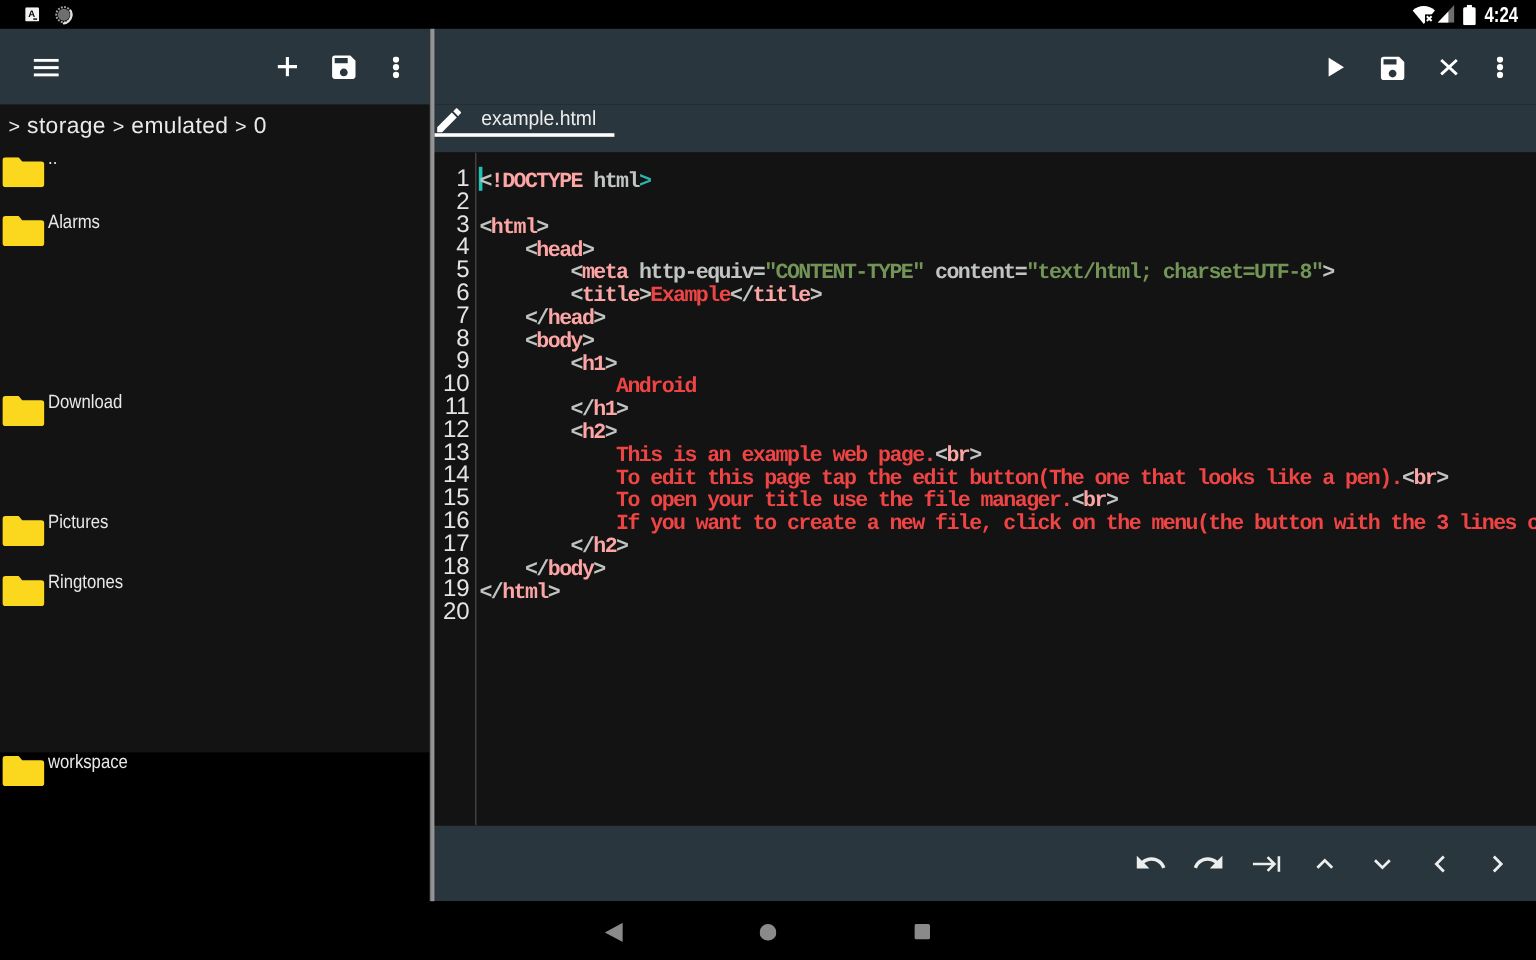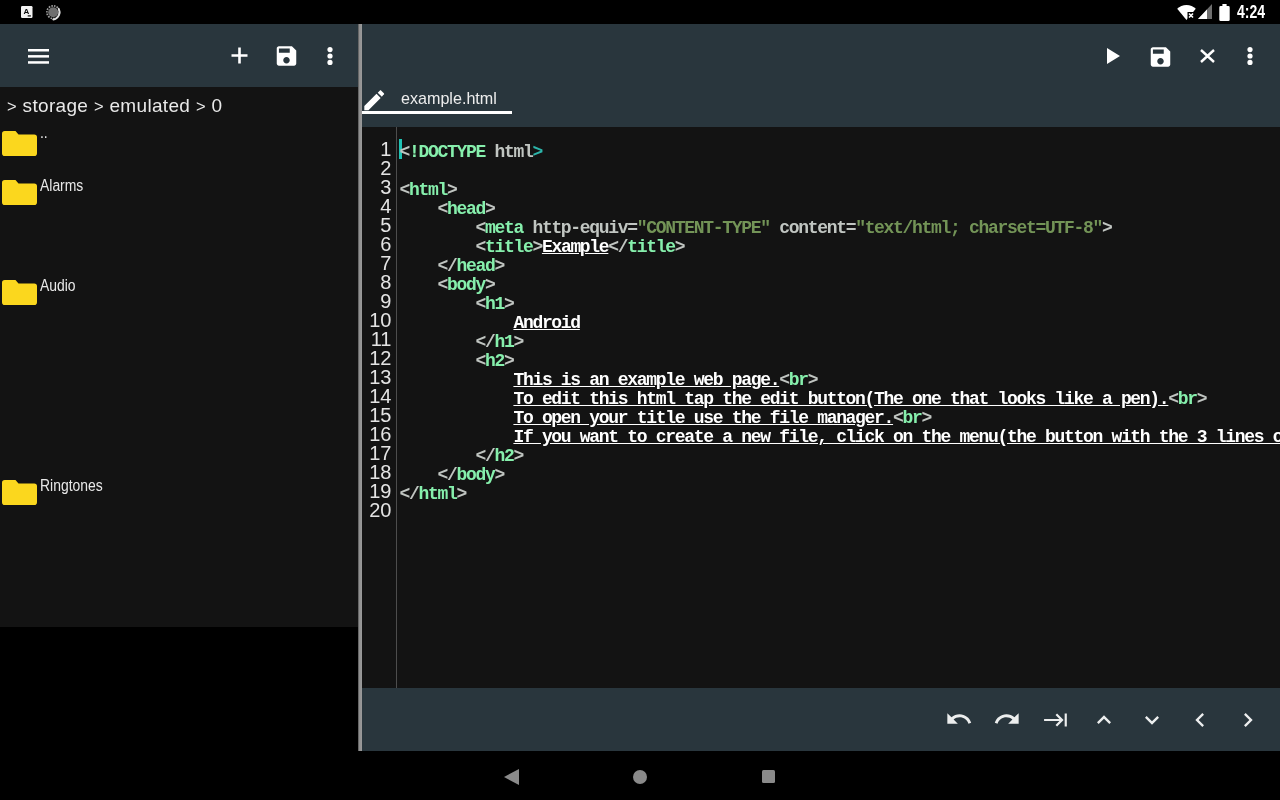--- a/index.html
+++ b/index.html
@@ -26,23 +26,23 @@
 .row .lbl { position:absolute; left:40px; top:-4.1px; font-size:16px; color:#e8e8e8; line-height:19.5px; transform:scaleX(0.87); transform-origin:0 0; white-space:nowrap; }
 
 #tablabel { left:39.6px; top:64.8px; font-size:17px; color:#ededed; transform:scaleX(0.948); transform-origin:0 0; white-space:nowrap; }
 
 #editor { left:0; top:103px; width:919px; height:561px; background:#131313; overflow:hidden; }
 #gutter { position:absolute; left:0; top:13.05px; width:30.4px; text-align:right; white-space:pre; font-family:"Liberation Sans",sans-serif; font-size:20px; line-height:19px; color:#e4e4e4; }
 #gutsep { position:absolute; left:34.5px; top:0; width:1px; height:561px; background:#4d4d4d; }
 #code { position:absolute; left:38.5px; top:16.2px; font-family:"Liberation Mono",monospace; font-size:18px; letter-spacing:-1.31px; line-height:19px; color:#d6d8d4; white-space:pre; font-weight:bold; }
 #cursor { position:absolute; left:38px; top:12px; width:3px; height:20px; background:#1fc3b5; }
 .p { color:#c0c5c1; }
-.t { color:#86efac;margin-top:24px; }
+.t { color:#fca5a5;margin-top:24px; }
 .s { color:#739457; }
-.x { color:#ffffff;text-decoration:underline; }
+.x { color:#ef4444; }
 .c { color:#2cb5aa; }
 </style>
 </head>
 <body>
 <div class="abs" id="statusbar">
 
   <svg class="abs" style="left:21px;top:6px" width="11.5" height="12" viewBox="0 0 11.5 12">
       <rect width="11.5" height="12" rx="1.2" fill="#f2f2f2"></rect>
       <text x="5.4" y="8.3" font-size="8" font-weight="bold" fill="#0a0a0a" text-anchor="middle" font-family="Liberation Sans">A</text>
       <rect x="6.7" y="9.3" width="3.2" height="1.2" fill="#0a0a0a"></rect>
@@ -96,31 +96,43 @@
         <path d="M2.8 0 H13.5 L16.5 3.5 H32.2 A2.8 2.8 0 0 1 35 6.3 V22.2 A2.8 2.8 0 0 1 32.2 25 H2.8 A2.8 2.8 0 0 1 0 22.2 V2.8 A2.8 2.8 0 0 1 2.8 0 Z" fill="#fbd71e"></path>
       </svg>
       <div class="lbl" style="top:-8px">..</div>
     </div>
   <div class="row" style="top:156px">
       <svg width="35" height="25" viewBox="0 0 35 25">
         <path d="M2.8 0 H13.5 L16.5 3.5 H32.2 A2.8 2.8 0 0 1 35 6.3 V22.2 A2.8 2.8 0 0 1 32.2 25 H2.8 A2.8 2.8 0 0 1 0 22.2 V2.8 A2.8 2.8 0 0 1 2.8 0 Z" fill="#fbd71e"></path>
       </svg>
       <div class="lbl">Alarms</div>
     </div>
-  <div class="row" style="top:256px">
-      <svg width="35" height="25" viewBox="0 0 35 25">
-        <path d="M2.8 0 H13.5 L16.5 3.5 H32.2 A2.8 2.8 0 0 1 35 6.3 V22.2 A2.8 2.8 0 0 1 32.2 25 H2.8 A2.8 2.8 0 0 1 0 22.2 V2.8 A2.8 2.8 0 0 1 2.8 0 Z" fill="#fbd71e"></path>
-      </svg>
-      <div class="lbl">Audio</div>
+  <div class="row" style="top:306px">
+      <svg width="35" height="25" viewBox="0 0 35 25">
+        <path d="M2.8 0 H13.5 L16.5 3.5 H32.2 A2.8 2.8 0 0 1 35 6.3 V22.2 A2.8 2.8 0 0 1 32.2 25 H2.8 A2.8 2.8 0 0 1 0 22.2 V2.8 A2.8 2.8 0 0 1 2.8 0 Z" fill="#fbd71e"></path>
+      </svg>
+      <div class="lbl">Download</div>
+    </div>
+  <div class="row" style="top:406px">
+      <svg width="35" height="25" viewBox="0 0 35 25">
+        <path d="M2.8 0 H13.5 L16.5 3.5 H32.2 A2.8 2.8 0 0 1 35 6.3 V22.2 A2.8 2.8 0 0 1 32.2 25 H2.8 A2.8 2.8 0 0 1 0 22.2 V2.8 A2.8 2.8 0 0 1 2.8 0 Z" fill="#fbd71e"></path>
+      </svg>
+      <div class="lbl">Pictures</div>
     </div>
   <div class="row" style="top:456px">
       <svg width="35" height="25" viewBox="0 0 35 25">
         <path d="M2.8 0 H13.5 L16.5 3.5 H32.2 A2.8 2.8 0 0 1 35 6.3 V22.2 A2.8 2.8 0 0 1 32.2 25 H2.8 A2.8 2.8 0 0 1 0 22.2 V2.8 A2.8 2.8 0 0 1 2.8 0 Z" fill="#fbd71e"></path>
       </svg>
       <div class="lbl">Ringtones</div>
+    </div>
+  <div class="row" style="top:606px">
+      <svg width="35" height="25" viewBox="0 0 35 25">
+        <path d="M2.8 0 H13.5 L16.5 3.5 H32.2 A2.8 2.8 0 0 1 35 6.3 V22.2 A2.8 2.8 0 0 1 32.2 25 H2.8 A2.8 2.8 0 0 1 0 22.2 V2.8 A2.8 2.8 0 0 1 2.8 0 Z" fill="#fbd71e"></path>
+      </svg>
+      <div class="lbl">workspace</div>
     </div>
 </div>
 
 <div class="abs" id="divider"></div>
 
 <div class="abs" id="rightpanel">
   <div class="abs" id="righttoolbar">
     <svg class="abs" style="left:746px;top:24px" width="13" height="16" viewBox="0 0 13 16">
         <path d="M0 0 L13 8 L0 16 z" fill="#fff"></path>
       </svg>
@@ -172,21 +184,21 @@
     <span class="p">&lt;</span><span class="t">head</span><span class="p">&gt;</span>
         <span class="p">&lt;</span><span class="t">meta</span><span class="p"> http-equiv=</span><span class="s">"CONTENT-TYPE"</span><span class="p"> content=</span><span class="s">"text/html; charset=UTF-8"</span><span class="p">&gt;</span>
         <span class="p">&lt;</span><span class="t">title</span><span class="p">&gt;</span><span class="x">Example</span><span class="p">&lt;/</span><span class="t">title</span><span class="p">&gt;</span>
     <span class="p">&lt;/</span><span class="t">head</span><span class="p">&gt;</span>
     <span class="p">&lt;</span><span class="t">body</span><span class="p">&gt;</span>
         <span class="p">&lt;</span><span class="t">h1</span><span class="p">&gt;</span>
             <span class="x">Android</span>
         <span class="p">&lt;/</span><span class="t">h1</span><span class="p">&gt;</span>
         <span class="p">&lt;</span><span class="t">h2</span><span class="p">&gt;</span>
             <span class="x">This is an example web page.</span><span class="p">&lt;</span><span class="t">br</span><span class="p">&gt;</span>
-            <span class="x">To edit this html tap the edit button(The one that looks like a pen).</span><span class="p">&lt;</span><span class="t">br</span><span class="p">&gt;</span>
+            <span class="x">To edit this page tap the edit button(The one that looks like a pen).</span><span class="p">&lt;</span><span class="t">br</span><span class="p">&gt;</span>
             <span class="x">To open your title use the file manager.</span><span class="p">&lt;</span><span class="t">br</span><span class="p">&gt;</span>
             <span class="x">If you want to create a new file, click on the menu(the button with the 3 lines on the top left corner).</span>
         <span class="p">&lt;/</span><span class="t">h2</span><span class="p">&gt;</span>
     <span class="p">&lt;/</span><span class="t">body</span><span class="p">&gt;</span>
 <span class="p">&lt;/</span><span class="t">html</span><span class="p">&gt;</span>
 </pre>
   </div>
   <div class="abs" id="bottombar">
     <svg class="abs" style="left:584px;top:17px" width="28" height="28" viewBox="0 0 24 24">
         <path fill="#eceeee" d="M12.5 8c-2.65 0-5.05.99-6.9 2.6L2 7v9h9l-3.62-3.62c1.39-1.16 3.16-1.88 5.12-1.88 3.54 0 6.55 2.31 7.6 5.5l2.37-.78C21.08 11.03 17.15 8 12.5 8z"></path>

